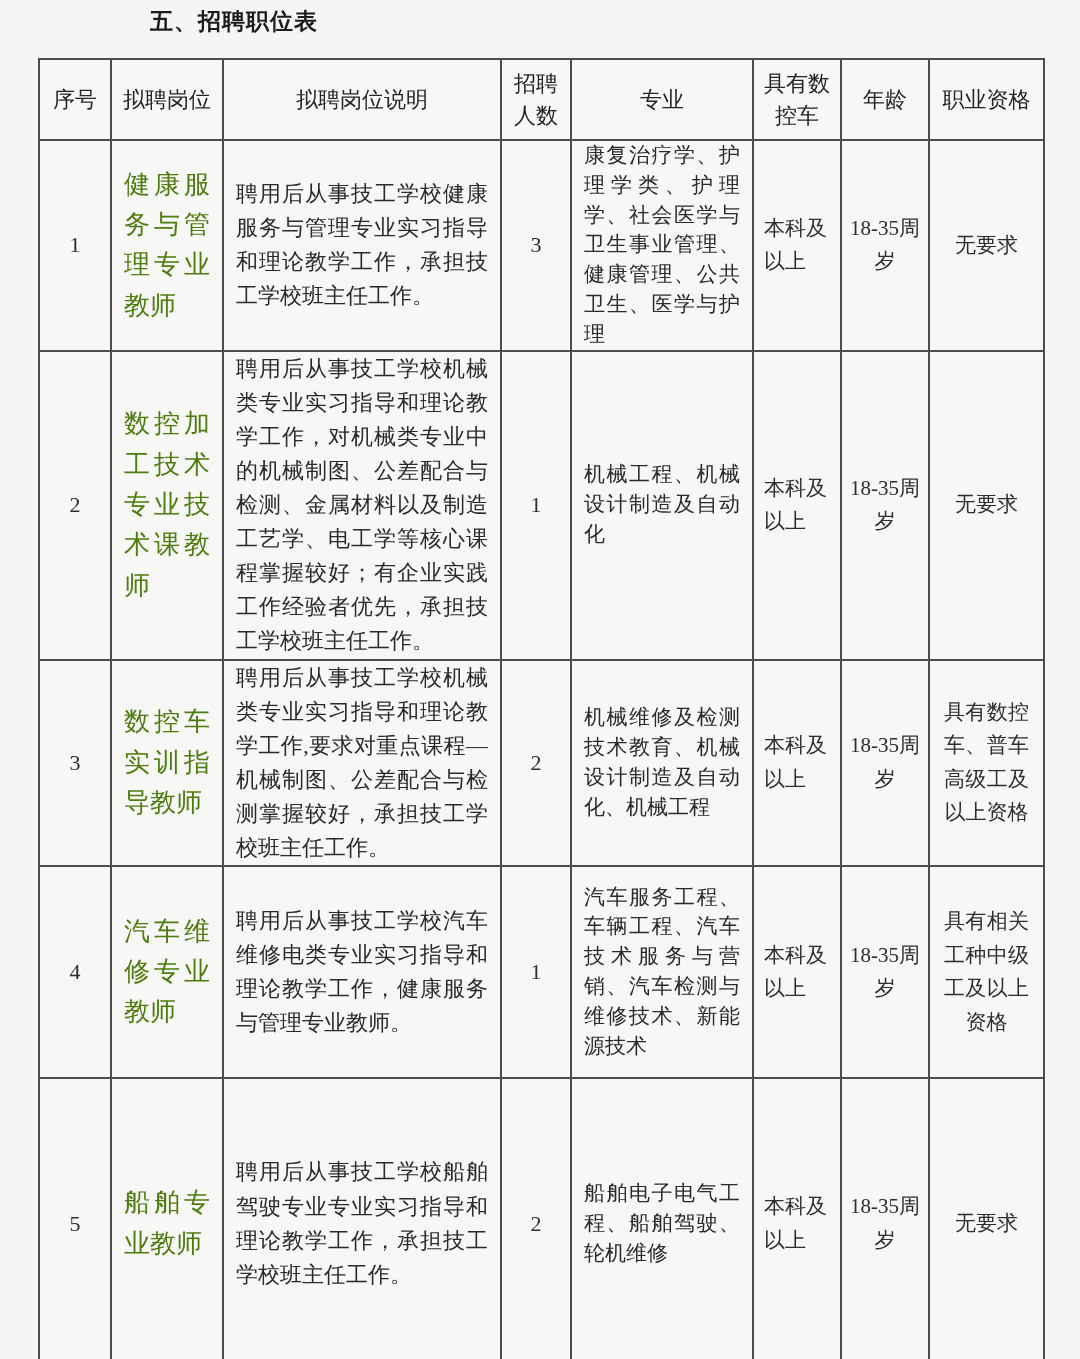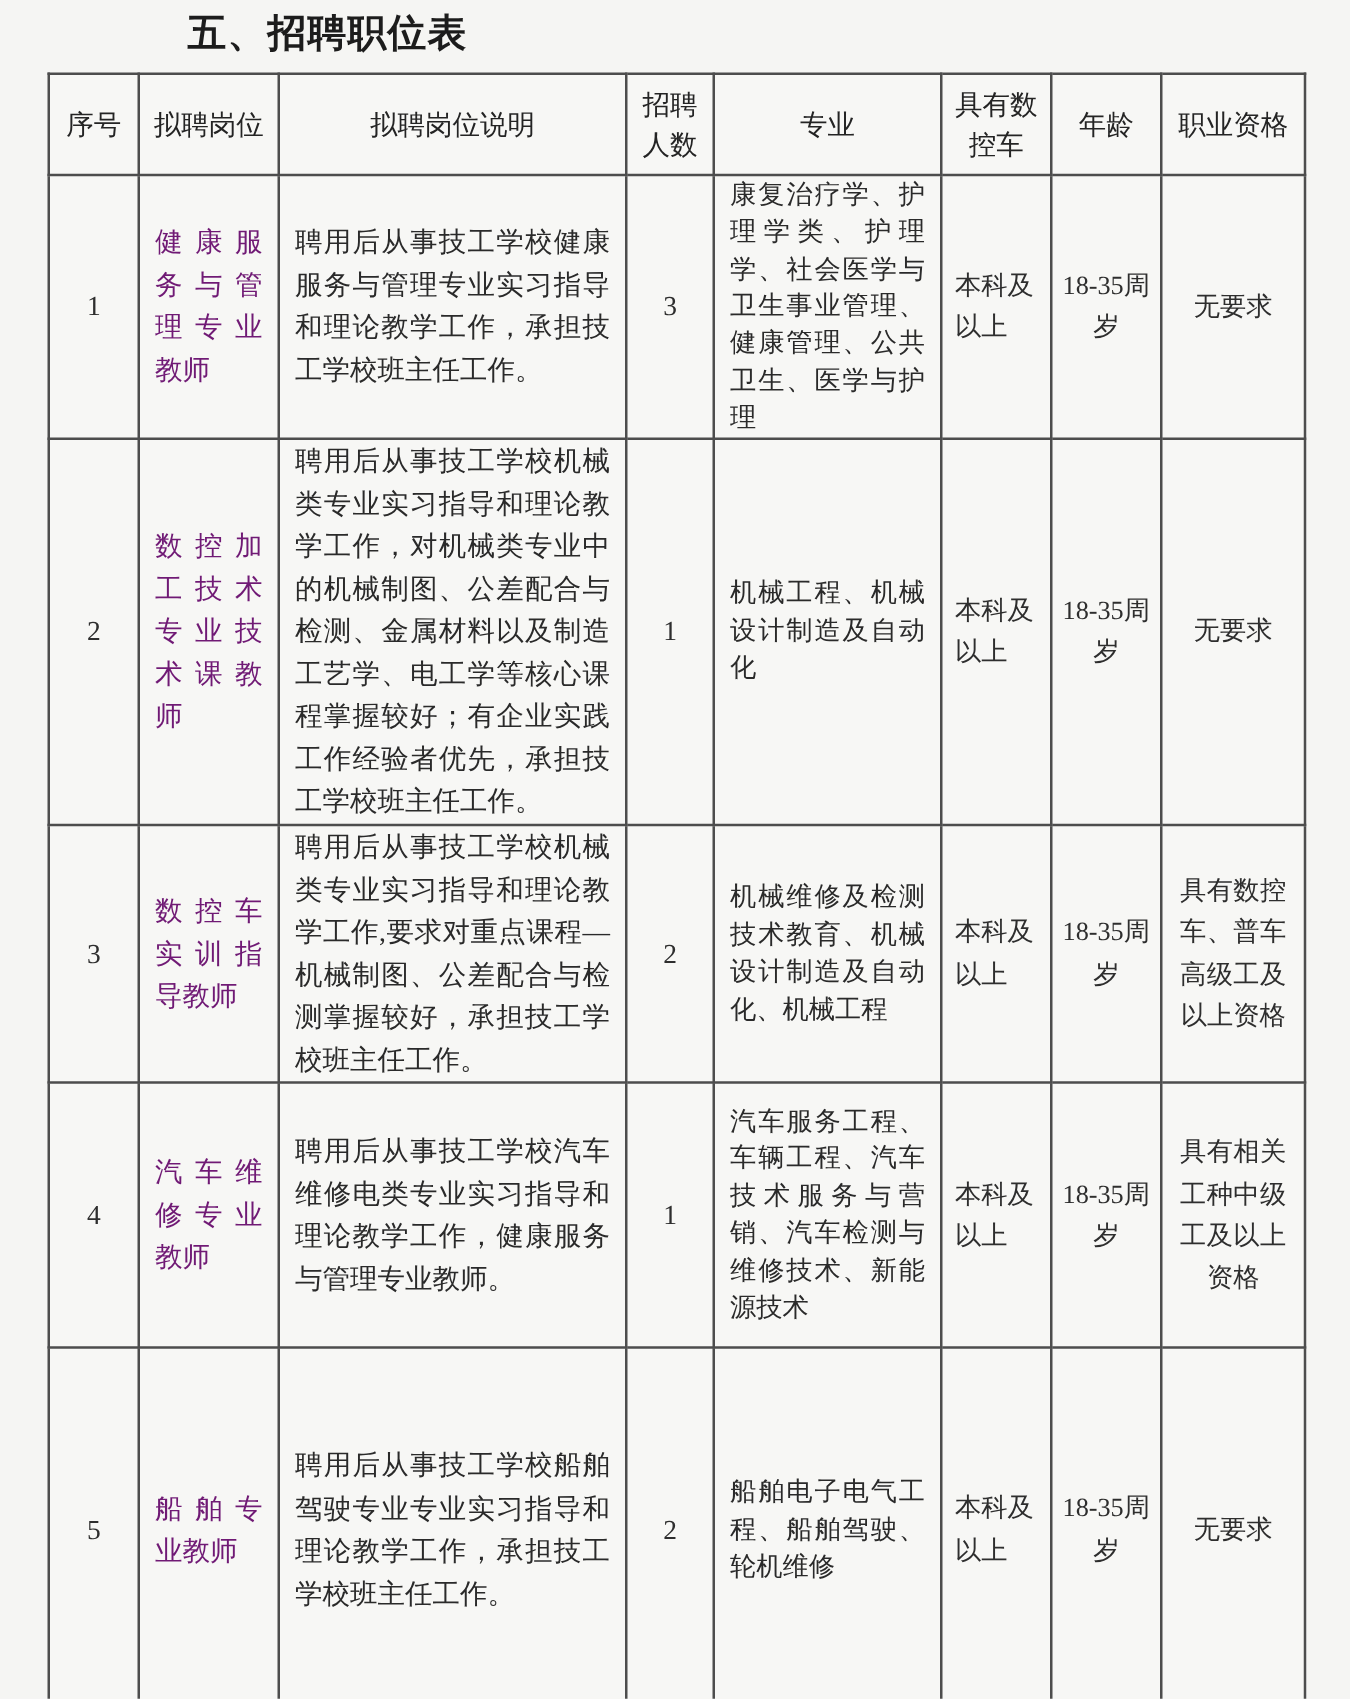--- a/index.html
+++ b/index.html
@@ -13,21 +13,21 @@
     font-family: "Liberation Serif", "DejaVu Serif", serif;
     color: #2e2e2e;
     position: relative;
     overflow: hidden;
   }
   .page-title {
     position: absolute;
     left: 150px;
     top: 6px;
     margin: 0;
-    font-size: 31px;
+    font-size: 23px;
     font-weight: bold;
     letter-spacing: 1px;
     color: #1c1c1c;
     white-space: nowrap;
   }
   table.job-table {
     position: absolute;
     left: 38px;
     top: 58px;
     width: 1005px;
@@ -54,24 +54,24 @@
   tr.r3   { height: 195px; }
   tr.r4   { height: 212px; }
   tr.r5   { height: 291px; }
 
   td.c-no, td.c-count {
     text-align: center;
     font-size: 22px;
   }
   td.c-pos {
     padding: 0 12px;
-    font-size: 22px;
+    font-size: 26px;
     line-height: 1.55;
     text-align: justify;
-    color: #701a75;
+    color: #4d7c0f;
   }
   td.c-desc {
     padding: 0 12px;
     font-size: 22px;
     line-height: 1.55;
     text-align: justify;
     color: #2a2a2a;
     border-radius: 23px;
   }
   td.c-major {

